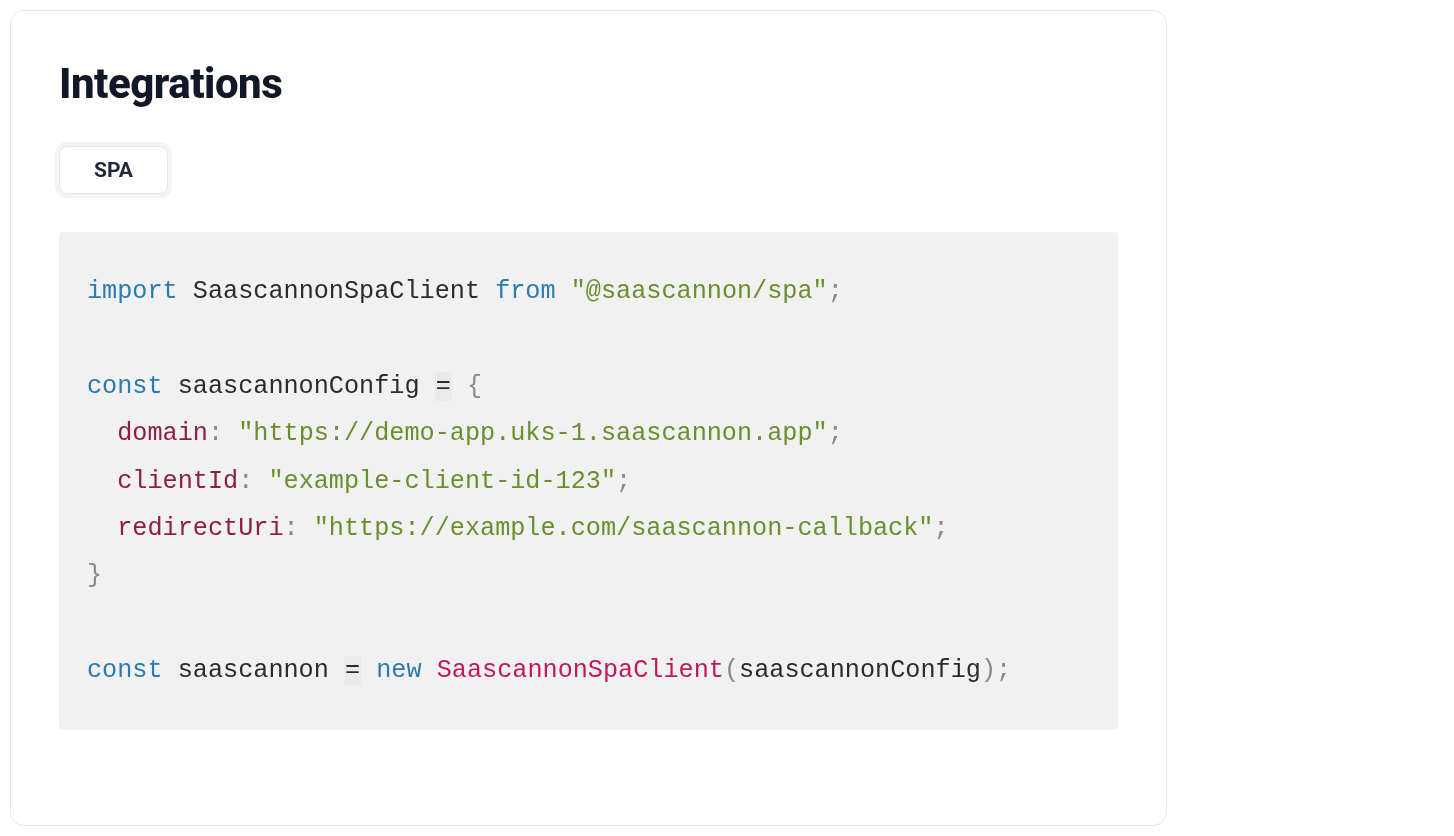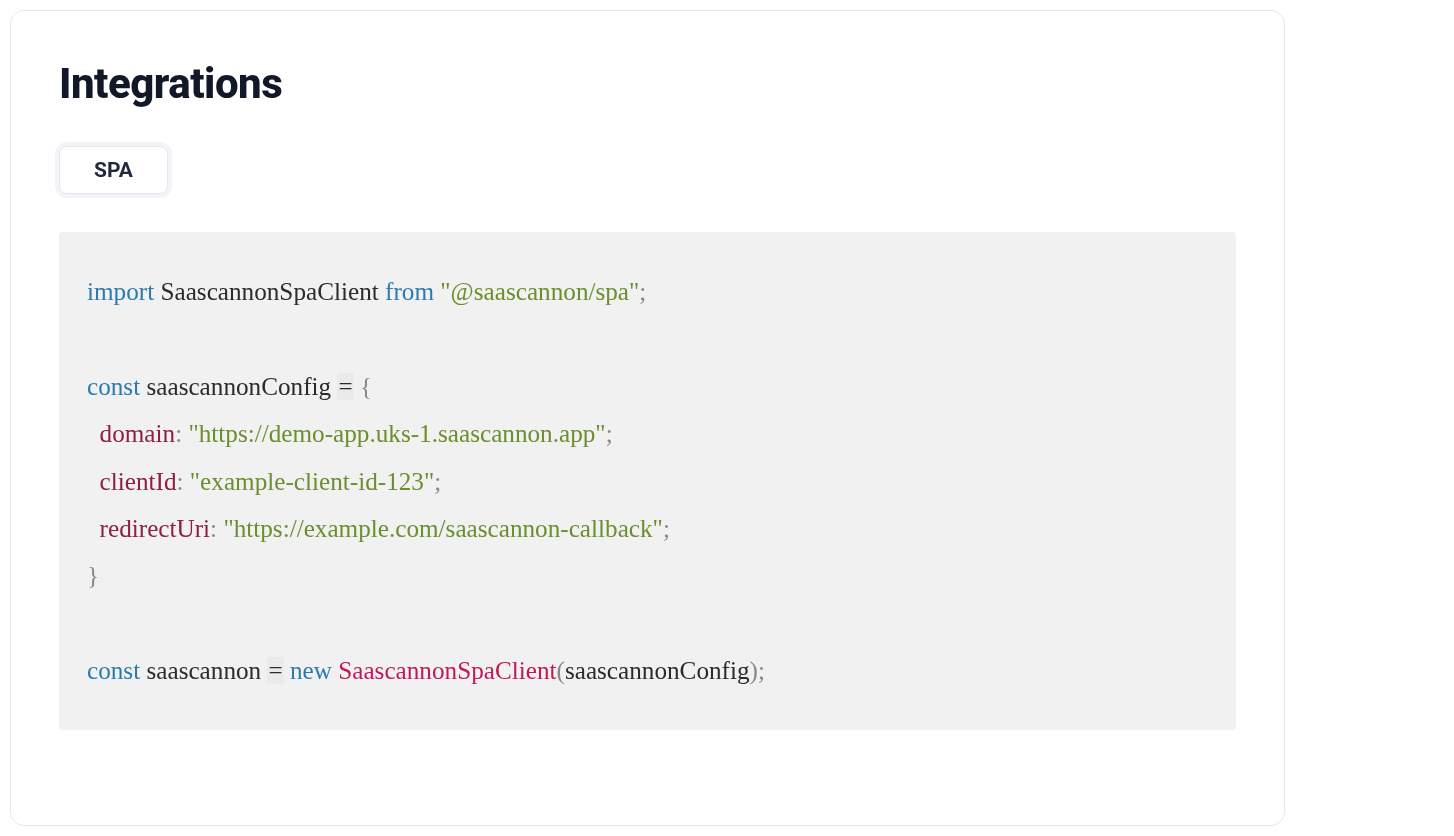--- a/index.html
+++ b/index.html
@@ -5,21 +5,21 @@
     * { box-sizing: border-box; margin: 0; padding: 0; }
     body {
       font-family: -apple-system, BlinkMacSystemFont, "Segoe UI", Roboto, sans-serif;
       background: #fff;
       padding: 10px;
     }
     .card {
       border: 1px solid #e5e7eb;
       border-radius: 14px;
       padding: 48px 48px 48px 48px;
-      width: 1275px;
+      width: 1157px;
       height: 816px;
     }
     .heading {
       font-size: 42px;
       font-weight: 800;
       color: #111827;
       letter-spacing: -0.5px;
       margin-bottom: 38px;
     }
     .tab-row { margin-bottom: 38px; }
@@ -32,21 +32,21 @@
       font-size: 21px;
       padding: 11px 34px;
       border-radius: 8px;
       box-shadow: 0 0 0 4px rgba(203,213,225,0.25);
       cursor: pointer;
     }
     .code-block {
       background: #f1f1f1;
       border-radius: 4px;
       padding: 36px 28px 36px 28px;
-      font-family: Liberation Serif, serif;
+      font-family: Liberation Mono, monospace;
       font-size: 25.2px;
       line-height: 1.88;
       color: #2b2b2b;
       white-space: pre;
       overflow: auto;
     }
     .kw    { color: #2a7bb0; }
     .str   { color: #6a8f2d; }
     .ident { color: #2b2b2b; }
     .prop  { color: #8d1f3f; }

